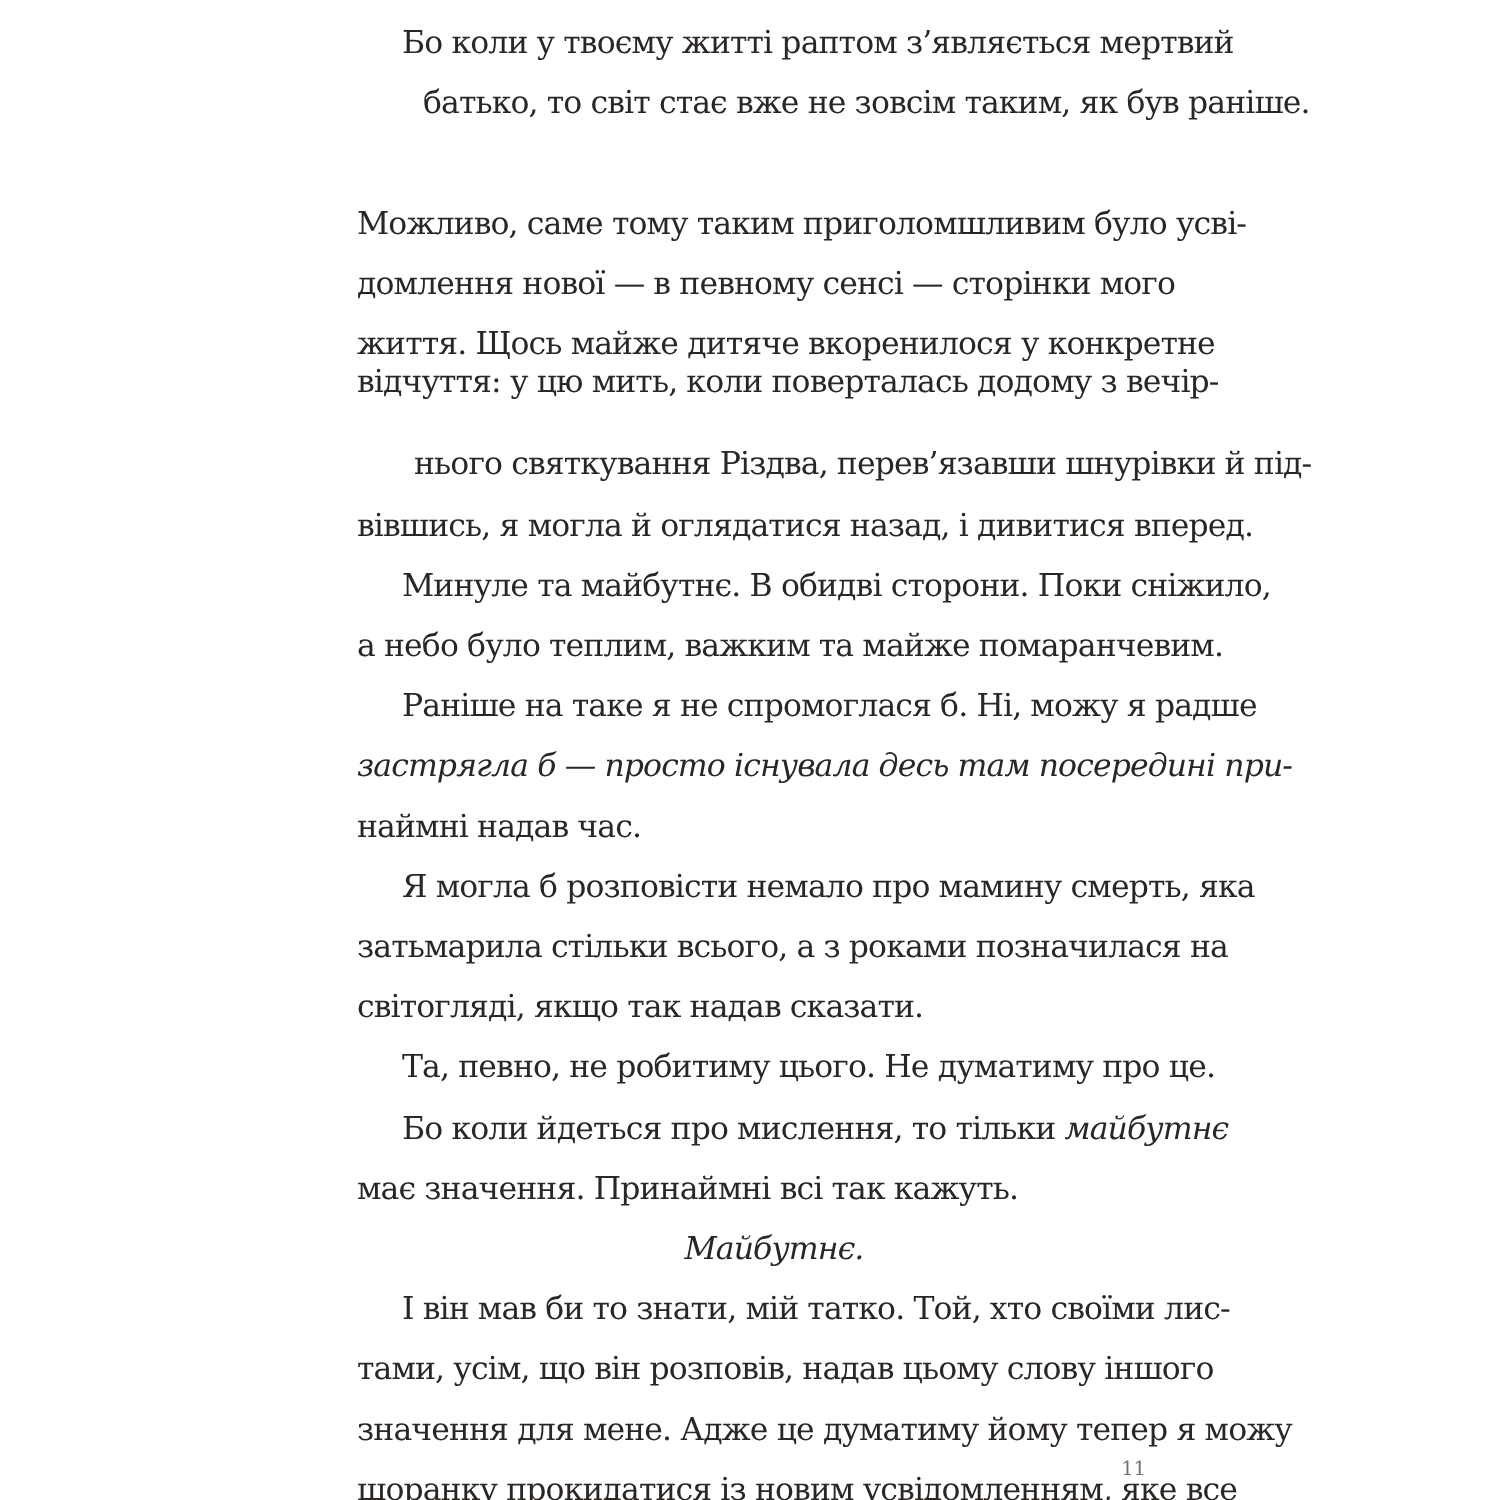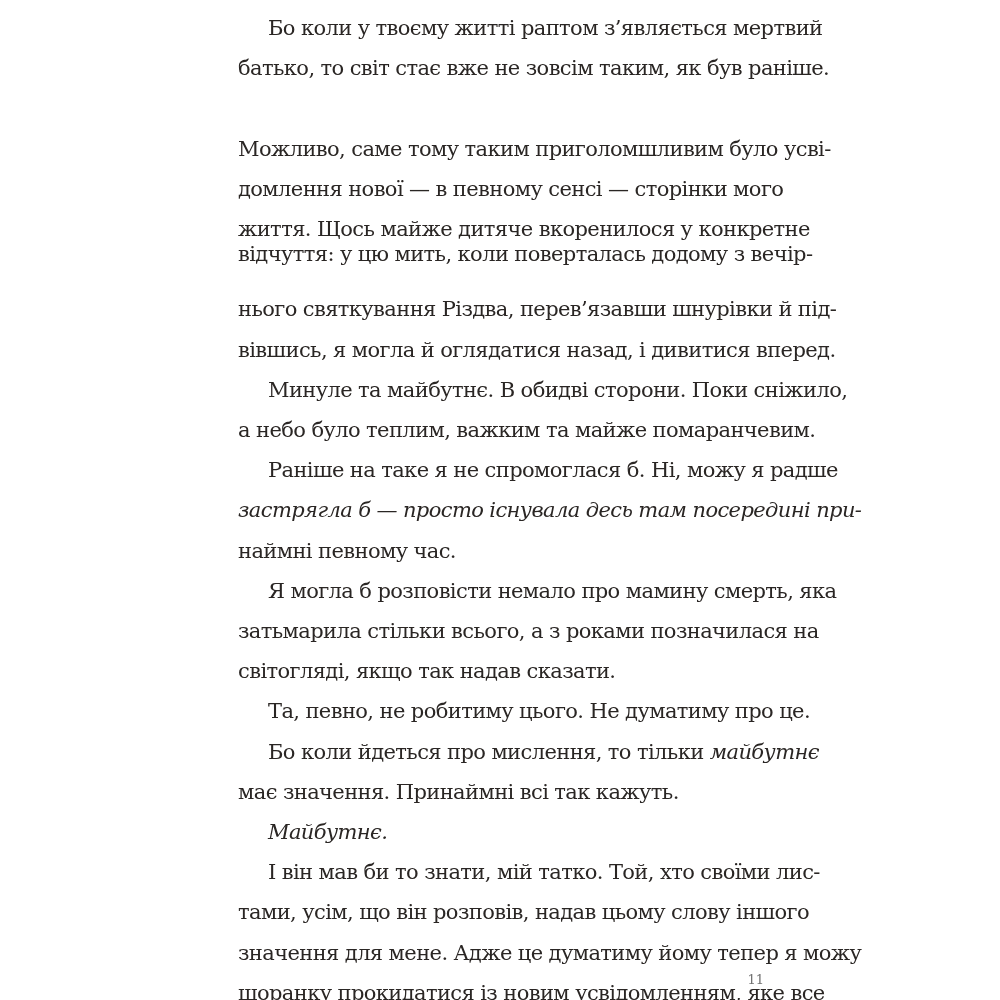--- a/index.html
+++ b/index.html
@@ -20,39 +20,39 @@
     position: absolute; left: 740px; top: 972px; width: 24px; text-align: right;
     font-size: 13px; color: #737373;
   }
 </style>
 </head>
 <body>
 
 <div class="page">
   <div id="text-body">
       <div class="line indent just" style="top: 8px;"><span>Бо коли у твоєму житті раптом з’являється мертвий</span></div>
-      <div class="line just" style="top: 48.2px;"><span>батько, то світ стає вже не зовсім таким, як був раніше.</span></div>
+      <div class="line just" style="top: 48.2px; margin-left: 44px;"><span>батько, то світ стає вже не зовсім таким, як був раніше.</span></div>
       <div class="line" style="top: 88.4px;"><span></span></div>
       <div class="line just" style="top: 128.6px;"><span>Можливо, саме тому таким приголомшливим було усві-</span></div>
       <div class="line just" style="top: 168.8px;"><span>домлення нової — в певному сенсі — сторінки мого</span></div>
       <div class="line just" style="top: 209px;"><span>життя. Щось майже дитяче вкоренилося у конкретне</span></div>
       <div class="line just" style="top: 234px;"><span>відчуття: у цю мить, коли поверталась додому з вечір-</span></div>
-      <div class="line just" style="top: 289.4px;"><span>нього святкування Різдва, перев’язавши шнурівки й під-</span></div>
+      <div class="line just" style="top: 289.4px; margin-left: 38px;"><span>нього святкування Різдва, перев’язавши шнурівки й під-</span></div>
       <div class="line just" style="top: 329.6px;"><span>вівшись, я могла й оглядатися назад, і дивитися вперед.</span></div>
       <div class="line indent just" style="top: 369.8px;"><span>Минуле та майбутнє. В обидві сторони. Поки сніжило,</span></div>
       <div class="line" style="top: 410px;"><span>а небо було теплим, важким та майже помаранчевим.</span></div>
       <div class="line indent just" style="top: 450.2px;"><span>Раніше на таке я не спромоглася б. Ні, можу я радше</span></div>
       <div class="line just" style="top: 490.4px; font-style: italic;"><span>застрягла б — просто існувала десь там посередині при-</span></div>
-      <div class="line" style="top: 530.6px;"><span>наймні певному час.</span></div>
+      <div class="line" style="top: 530.6px;"><span>наймні надав час.</span></div>
       <div class="line indent just" style="top: 570.8px;"><span>Я могла б розповісти немало про мамину смерть, яка</span></div>
       <div class="line just" style="top: 611px;"><span>затьмарила стільки всього, а з роками позначилася на</span></div>
       <div class="line" style="top: 651.2px;"><span>світогляді, якщо так надав сказати.</span></div>
       <div class="line indent" style="top: 691.4px;"><span>Та, певно, не робитиму цього. Не думатиму про це.</span></div>
       <div class="line indent just" style="top: 731.6px;"><span>Бо коли йдеться про мислення, то тільки </span><em>майбутнє</em></div>
       <div class="line" style="top: 771.8px;"><span>має значення. Принаймні всі так кажуть.</span></div>
-      <div class="line indent" style="top: 812px;"><span></span><em>Майбутнє.</em></div>
+      <div class="line indent" style="top: 812px; text-align: center;"><span></span><em>Майбутнє.</em></div>
       <div class="line indent just" style="top: 852.2px;"><span>І він мав би то знати, мій татко. Той, хто своїми лис-</span></div>
       <div class="line just" style="top: 892.4px;"><span>тами, усім, що він розповів, надав цьому слову іншого</span></div>
       <div class="line just" style="top: 932.6px;"><span>значення для мене. Адже це думатиму йому тепер я можу</span></div>
       <div class="line just" style="top: 972.8px;"><span>щоранку прокидатися із новим усвідомленням, яке все</span></div>
     </div>
   <div class="pagenum">11</div>
 </div>
 
 </body></html>

